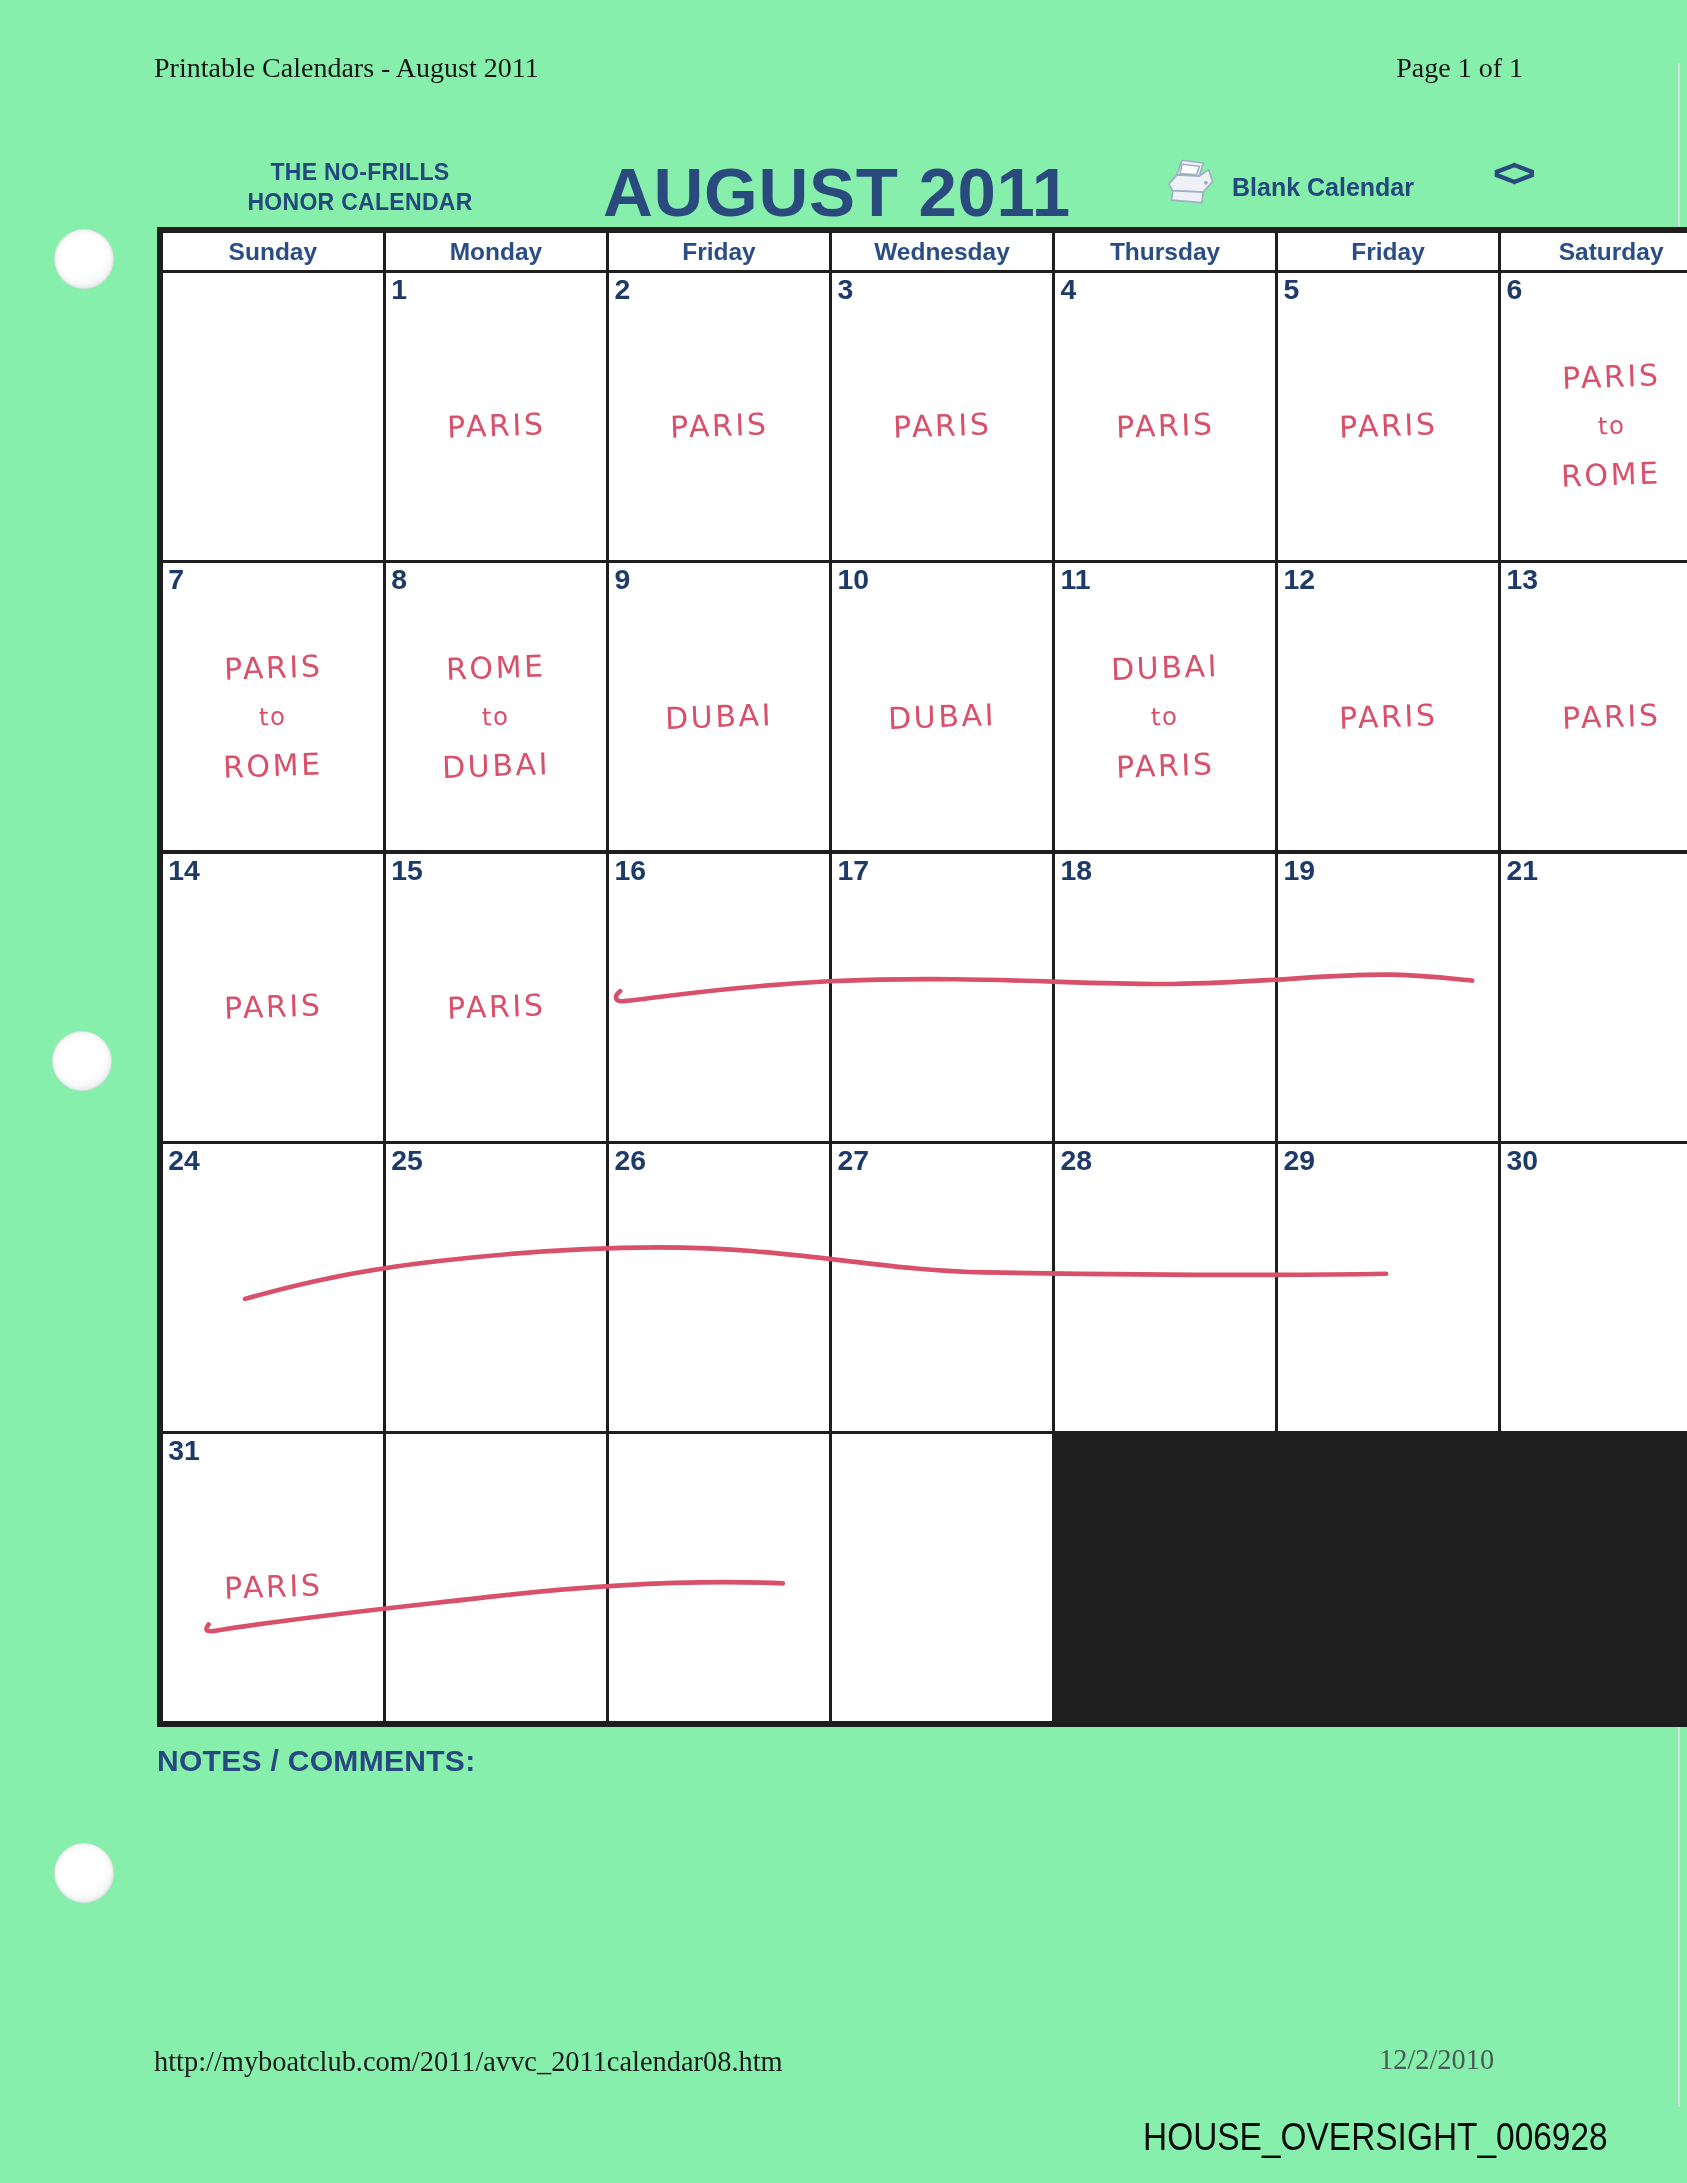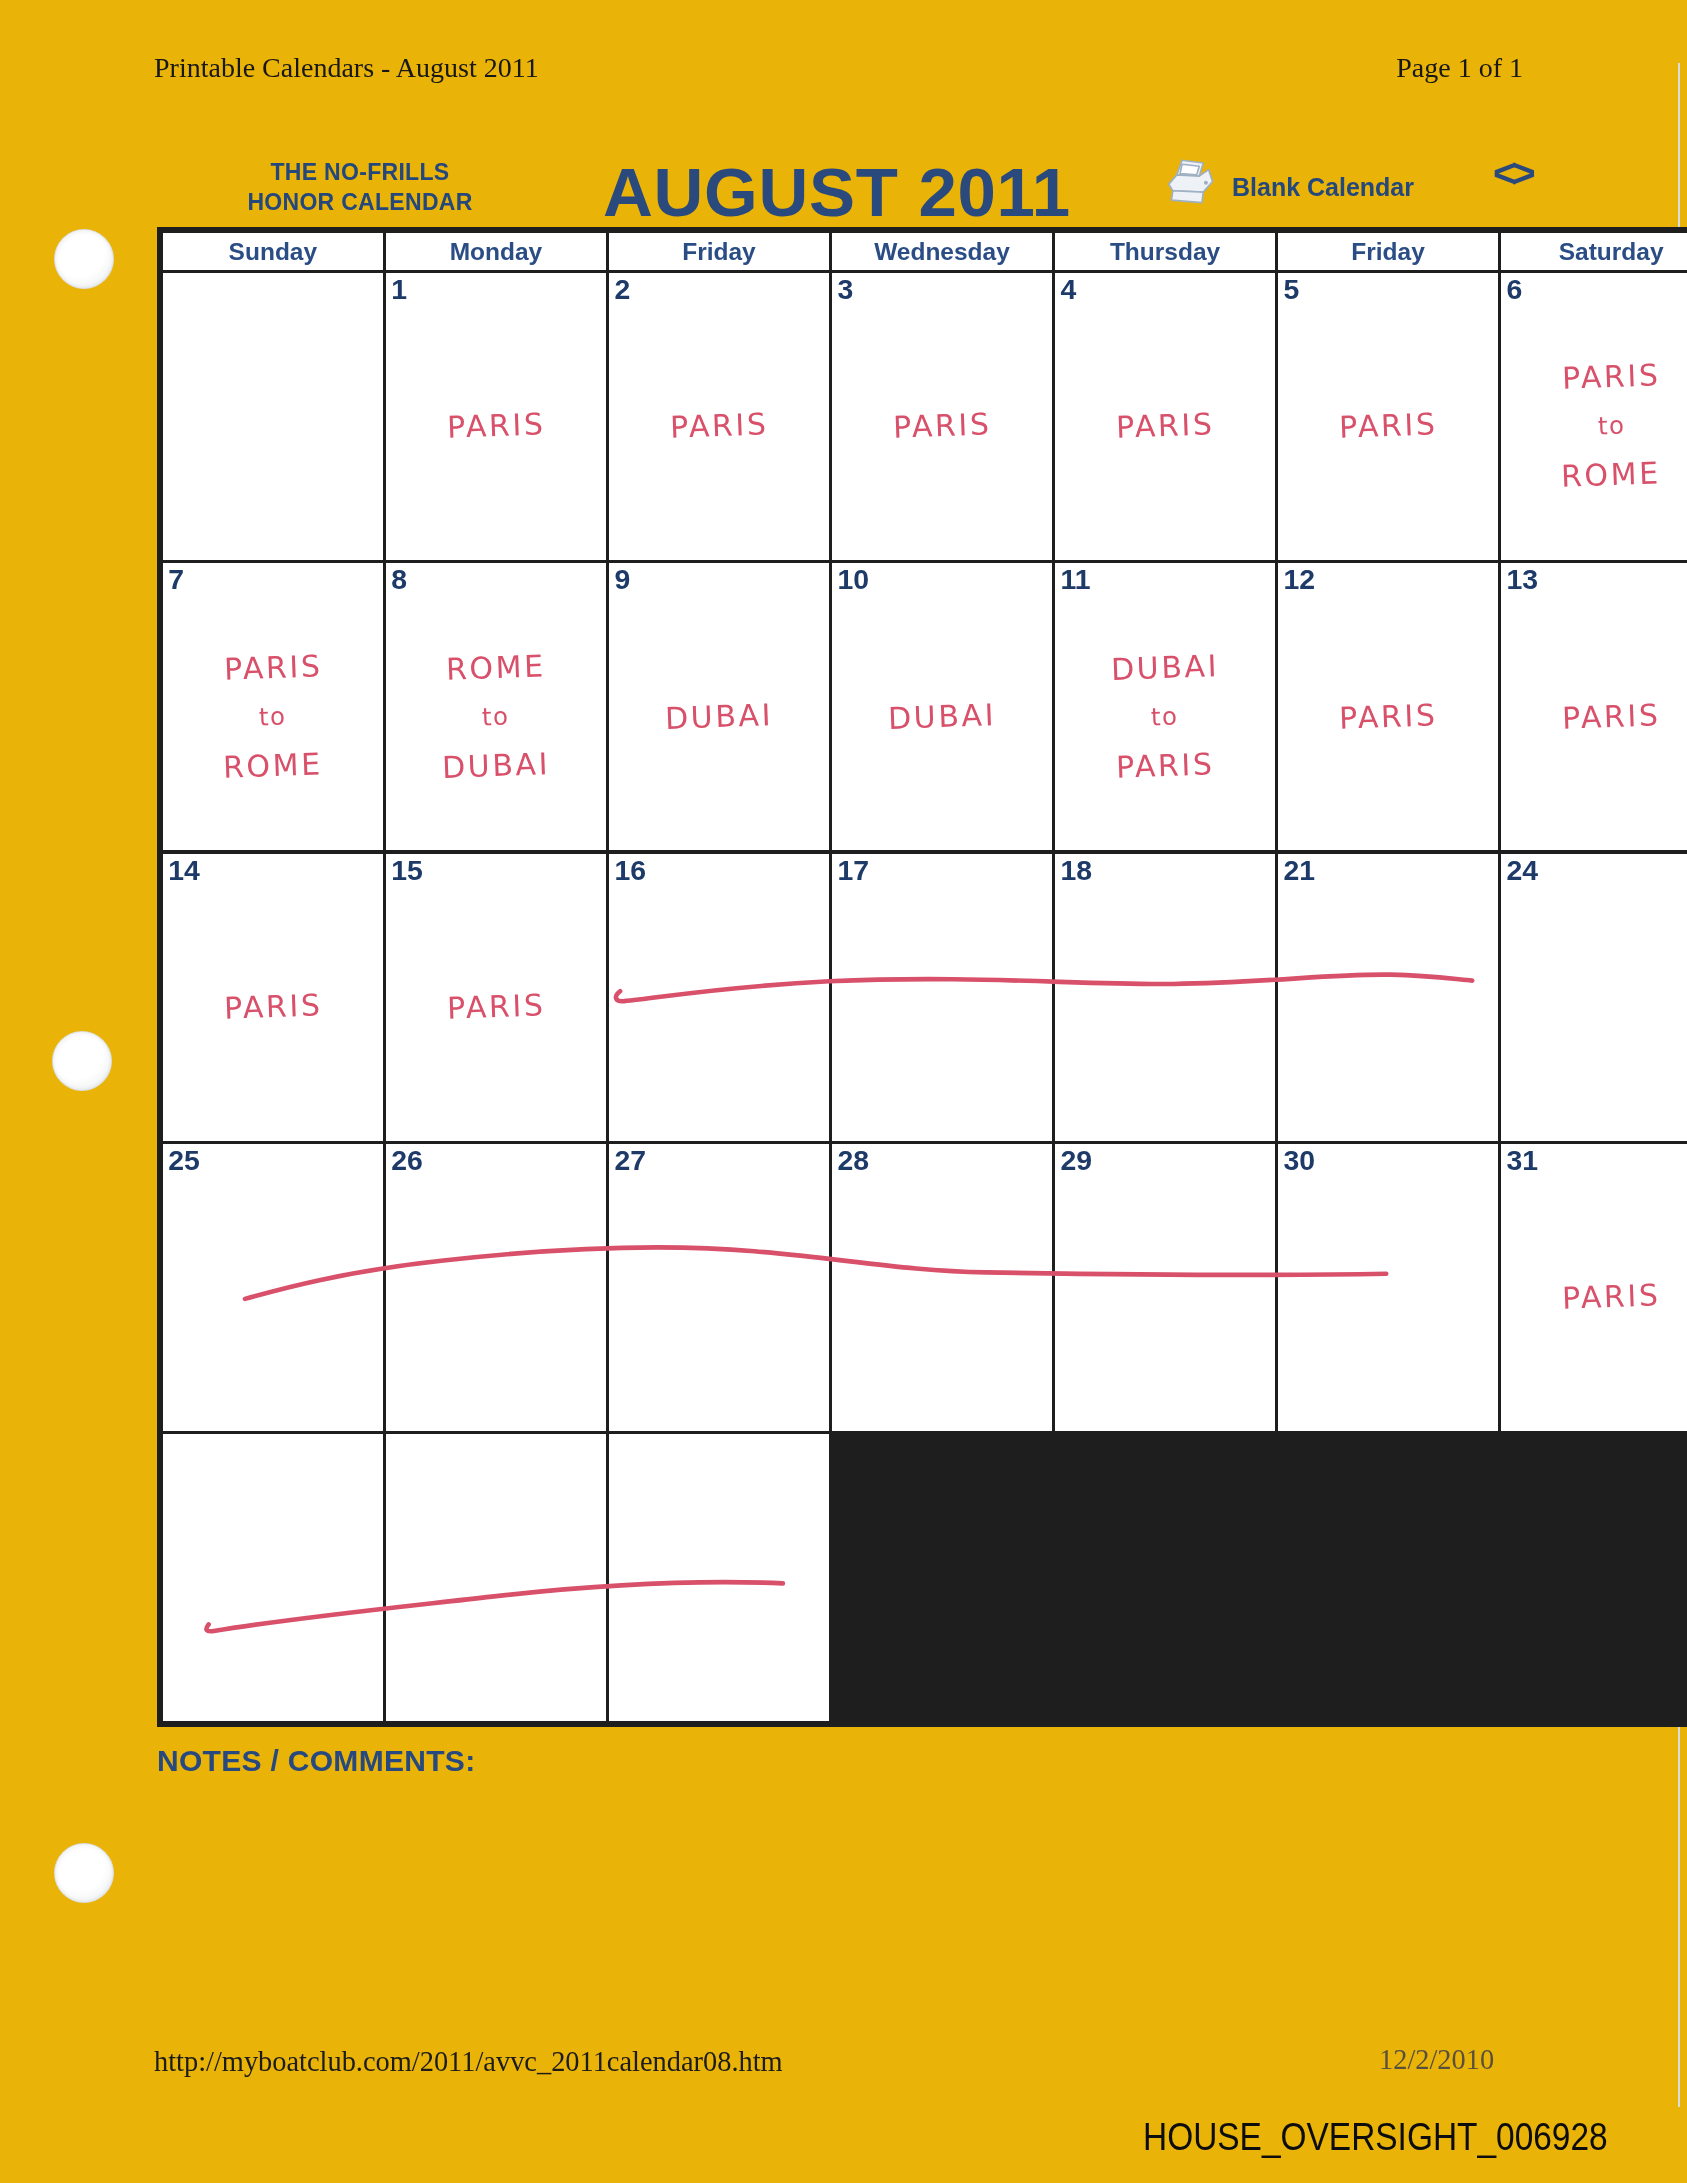--- a/index.html
+++ b/index.html
@@ -1,17 +1,17 @@
 <!DOCTYPE html>
 <html style="font-size:10.6px"><head>
 <meta charset="utf-8">
 <style>
   html,body { margin:0; padding:0; background:#ffffff; }
   .page {
-    position:relative; width:1687px; height:2183px; background:#eab308;
+    position:relative; width:1687px; height:2183px; background:#86efac;
     font-family:"Liberation Sans", sans-serif; overflow:hidden;
   }
   
   .doc-header-left {
     position:absolute; left:154px; top:52px;
     font-family:"Liberation Serif", serif; font-size:28px; color:#181818;
   }
   .doc-header-right {
     position:absolute; right:164px; top:52px;
     font-family:"Liberation Serif", serif; font-size:28px; color:#181818;
@@ -252,20 +252,24 @@
       </div>
       <div class="cell">
         <span class="daynum">17</span>
         <div class="notes"></div>
       </div>
       <div class="cell">
         <span class="daynum">18</span>
         <div class="notes"></div>
       </div>
       <div class="cell">
+        <span class="daynum">19</span>
+        <div class="notes"></div>
+      </div>
+      <div class="cell">
         <span class="daynum">21</span>
         <div class="notes"></div>
       </div>
       <div class="cell">
         <span class="daynum">24</span>
         <div class="notes"></div>
       </div>
       <div class="cell">
         <span class="daynum">25</span>
         <div class="notes"></div>

